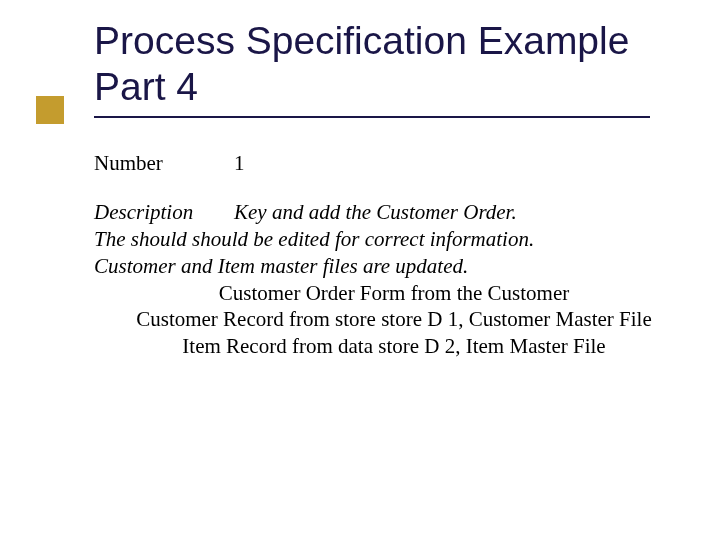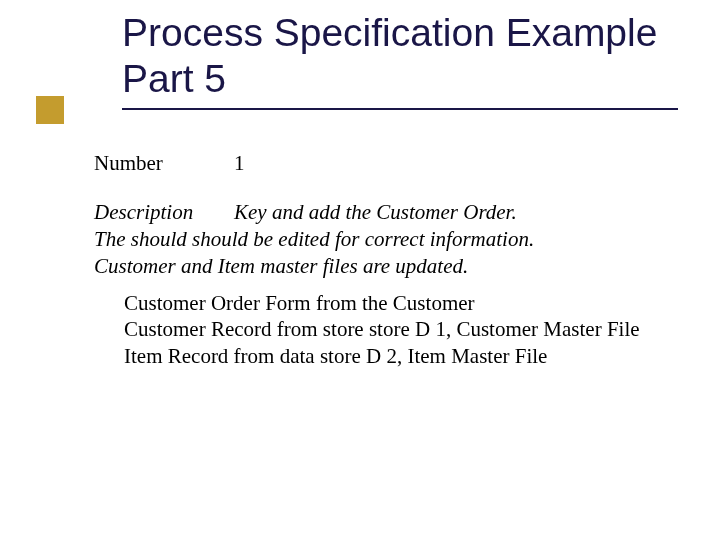--- a/index.html
+++ b/index.html
@@ -14,23 +14,22 @@
   }
   .slide {
     position: relative;
     width: 720px;
     height: 540px;
     box-sizing: border-box;
   }
   .title-block {
     position: absolute;
     left: 94px;
-    top: 10px;
+    top: 18px;
     width: 580px;
-    margin-left: 28px;
   }
   .title-text {
     font-family: Verdana, Geneva, sans-serif;
     font-size: 39px;
     line-height: 1.18;
     color: #1a1647;
     letter-spacing: 0px;
   }
   .title-rule {
     margin-top: 6px;
@@ -66,39 +65,40 @@
     flex: 1 1 auto;
   }
   .para {
     margin-top: 22px;
     font-style: italic;
   }
   .section-head {
     margin-top: 24px;
   }
   .indent-list {
-    margin: 10px;
+    margin: 0;
     padding: 0;
     list-style: none;
+    text-align: center;
   }
   .indent-list li {
     padding-left: 20px;
   }
 </style>
 </head>
 <body>
 
 <div class="slide">
 
   <div class="accent-square"></div>
 
   <div class="title-block">
     <div class="title-text">
       <span>Process Specification Example</span><br>
-      <span>Part 5</span>
+      <span>Part 4</span>
     </div>
     <div class="title-rule"></div>
   </div>
 
   <div class="body">
 
     <div class="kv-row">
       <div class="kv-label">Number</div>
       <div class="kv-value">1</div>
     </div>

